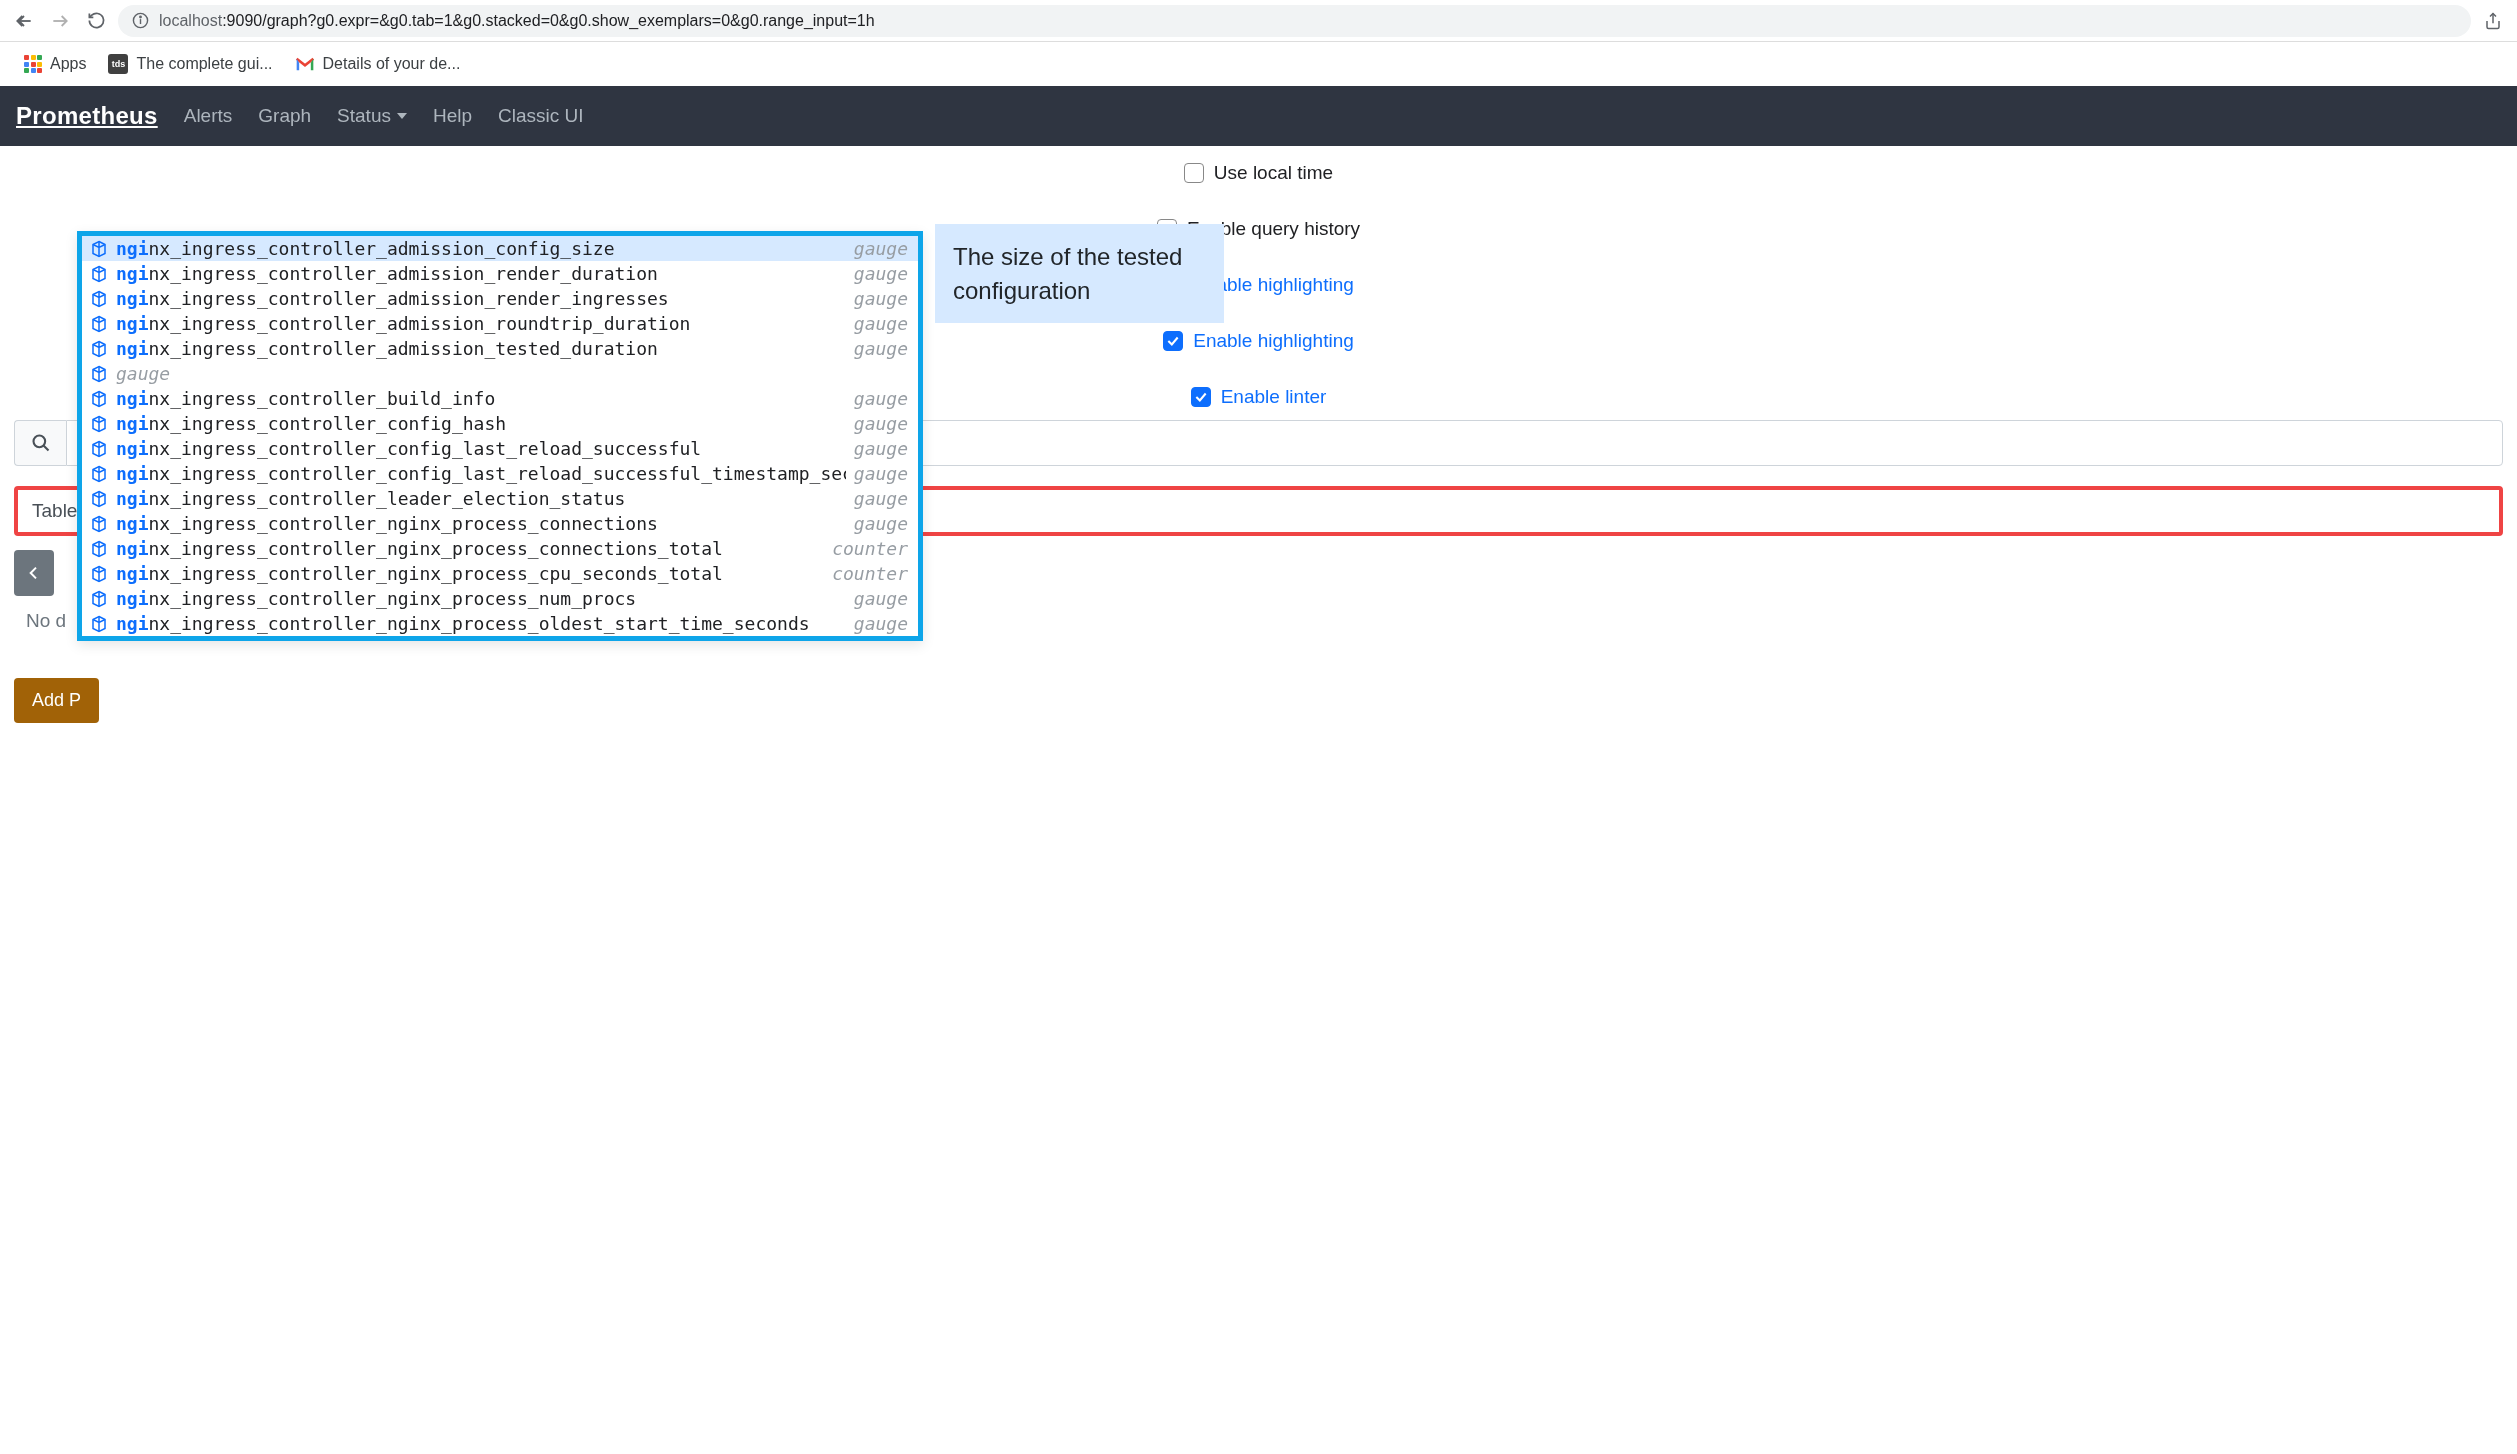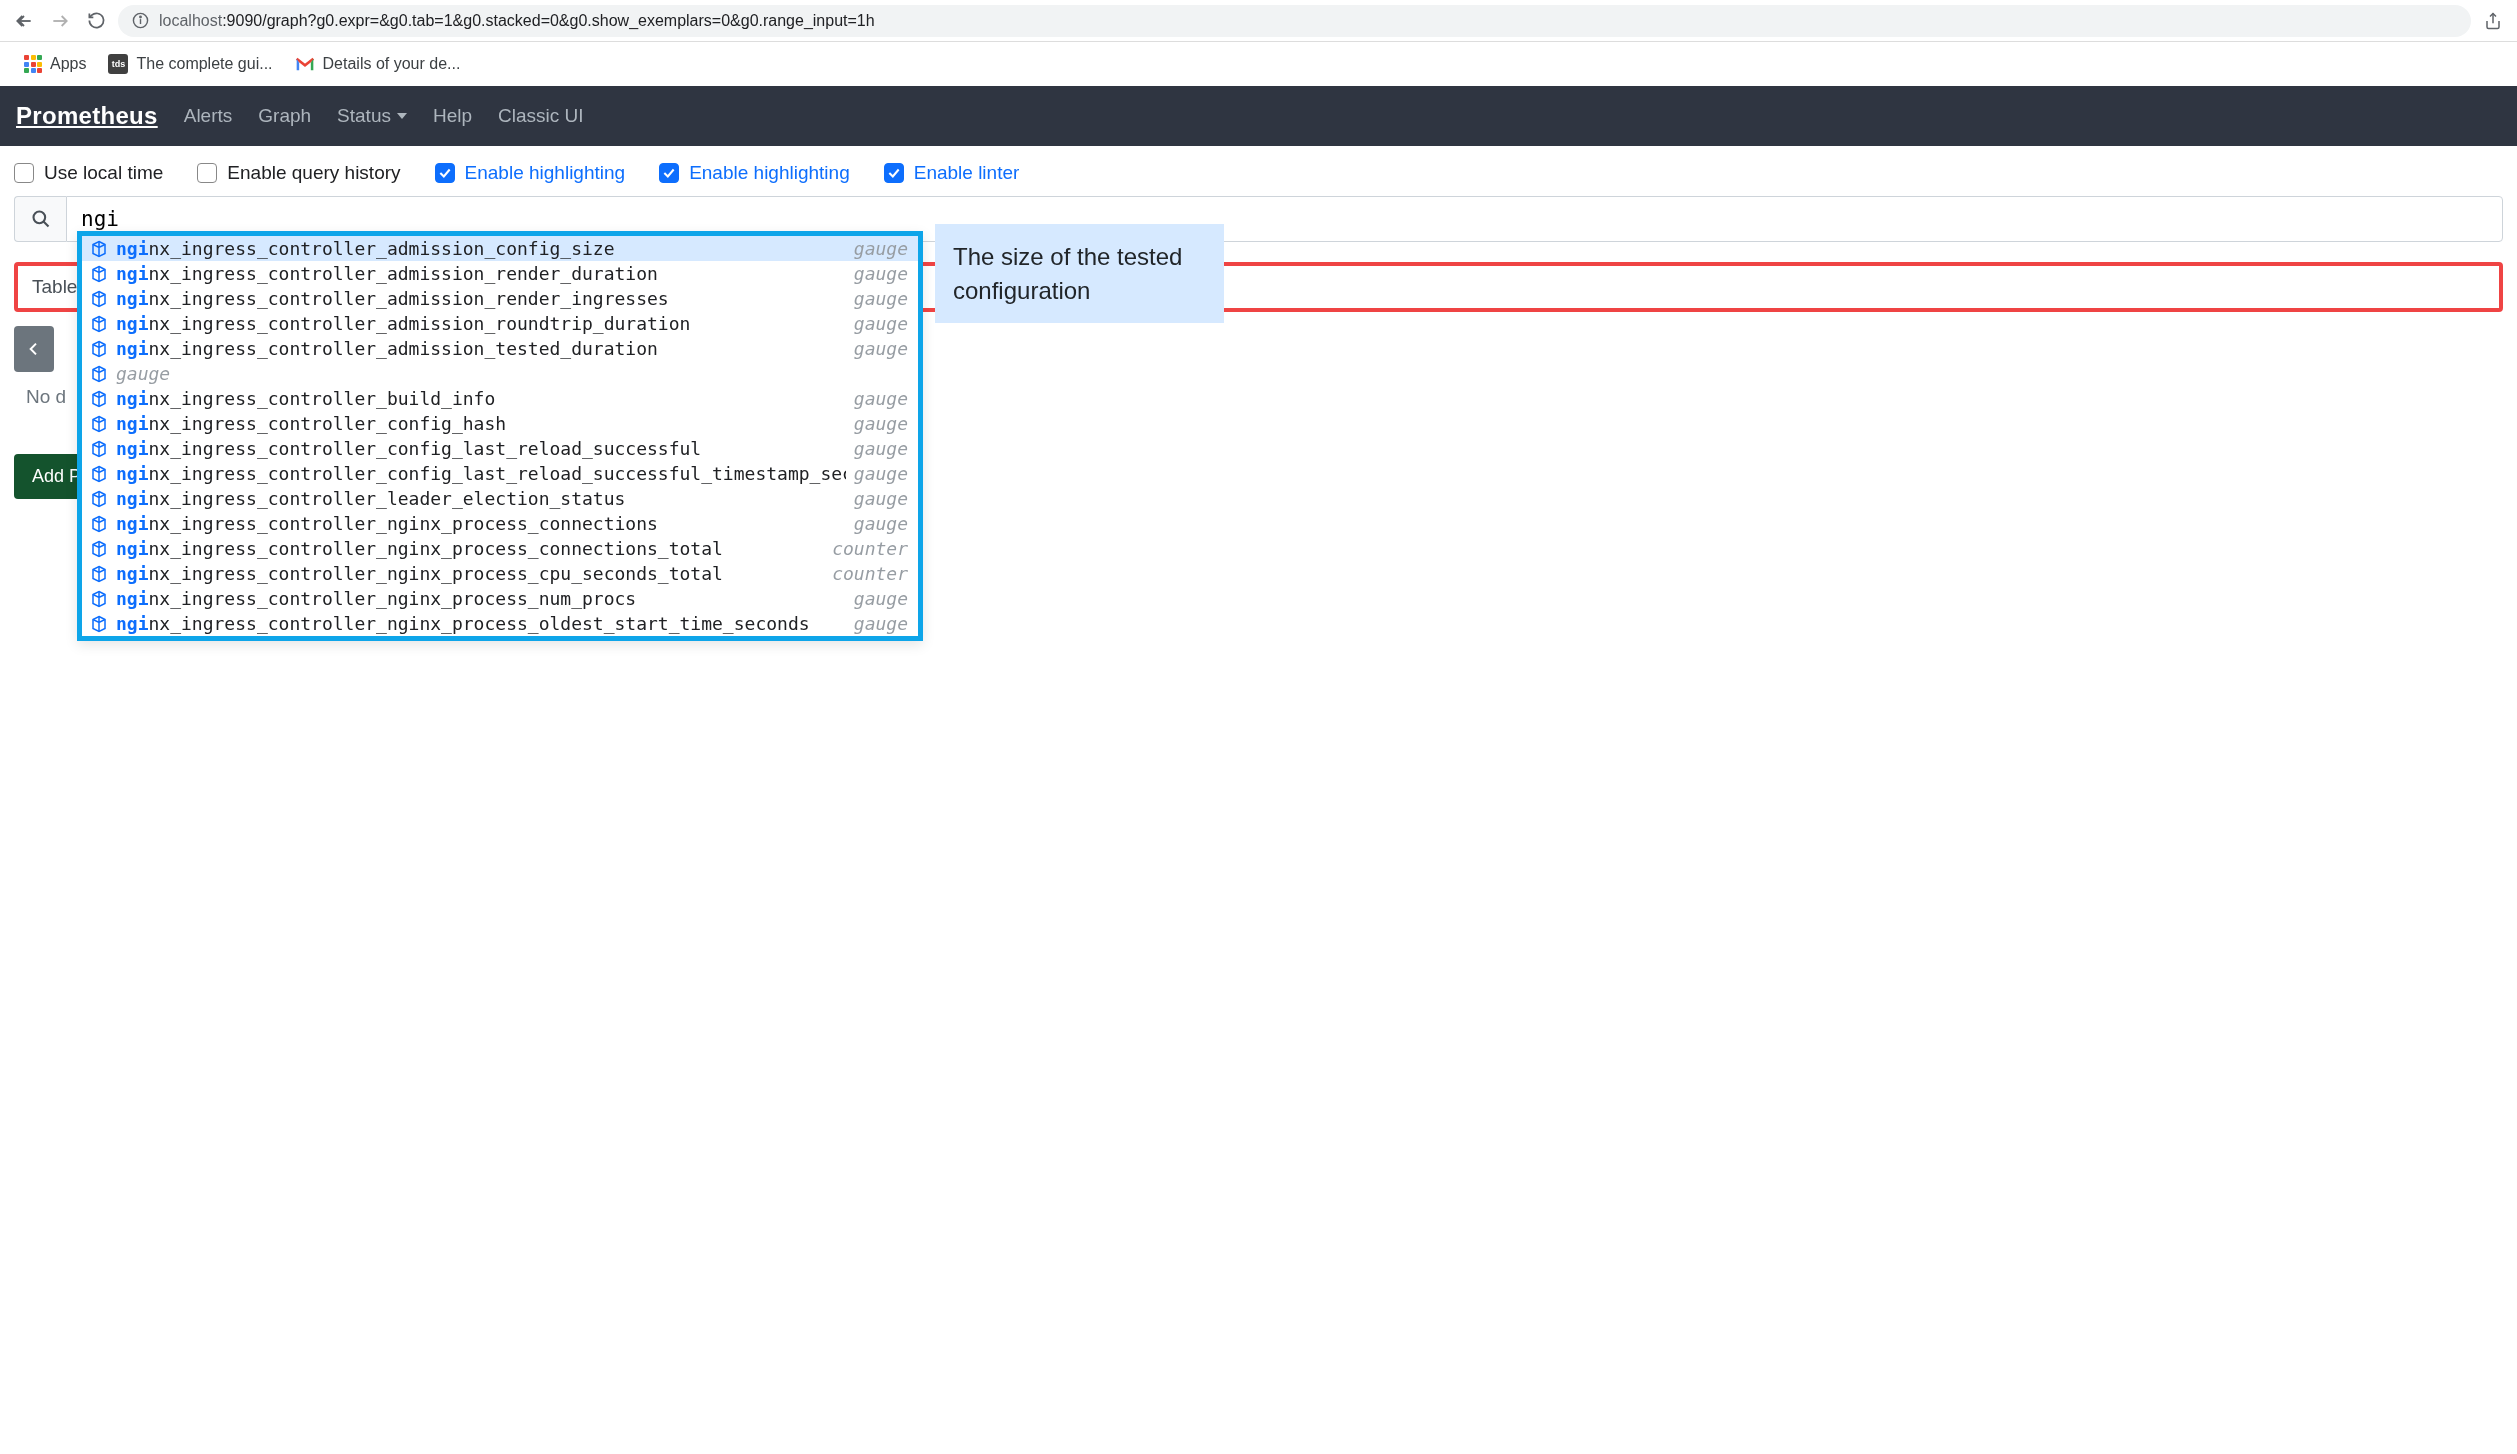--- a/index.html
+++ b/index.html
@@ -70,20 +70,21 @@
   .prom-brand { font-size:24px; font-weight:700; letter-spacing:0.3px;text-decoration:underline; }
   .prom-nav-link { color:#adb5bd; font-size:19px; cursor:pointer; display:flex;align-items:center;gap:6px;}
   .caret-down { width:0;height:0;border-left:5px solid transparent;border-right:5px solid transparent;border-top:6px solid #adb5bd; }
   
   .options-row {
     display:flex;
     align-items:center;
     gap:34px;
     padding: 16px 14px 12px 14px;
     font-size:19px;
+    flex-direction:column;
   }
   .checkbox {
     display:flex; align-items:center; gap:10px; cursor:pointer;
   }
   .checkbox .box {
     width:20px;height:20px;border:1.8px solid #888;border-radius:4px;background:#fff;
     display:flex;align-items:center;justify-content:center;
   }
   .checkbox.checked .box { background:#0d6efd;border-color:#0d6efd; }
   .checkbox.checked .box svg { stroke:#fff; }
@@ -138,21 +139,21 @@
     width:40px;height:46px;background:#6c757d;border:none;color:#fff;
     display:flex;align-items:center;justify-content:center;border-radius:4px;
   }
   .no-data {
     padding: 0 14px 22px 26px;
     font-size:19px;
     color:#6c757d;
   }
   .add-panel {
     margin: 24px 0 0 14px;
-    background:#14532d; color:#fff; border:none;
+    background:#a16207; color:#fff; border:none;
     padding:12px 18px; font-size:18px; border-radius:4px; cursor:pointer;
   }
   
   .autocomplete {
     position:absolute;
     left:77px;
     top:231px;
     width:846px;
     background:#fff;
     border:5px solid #0ea5e9;

